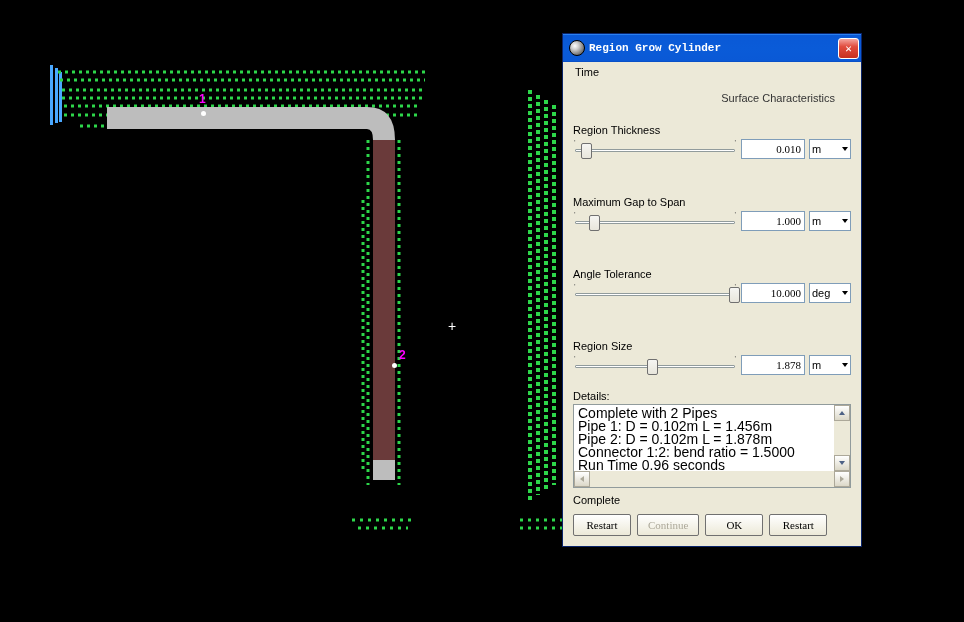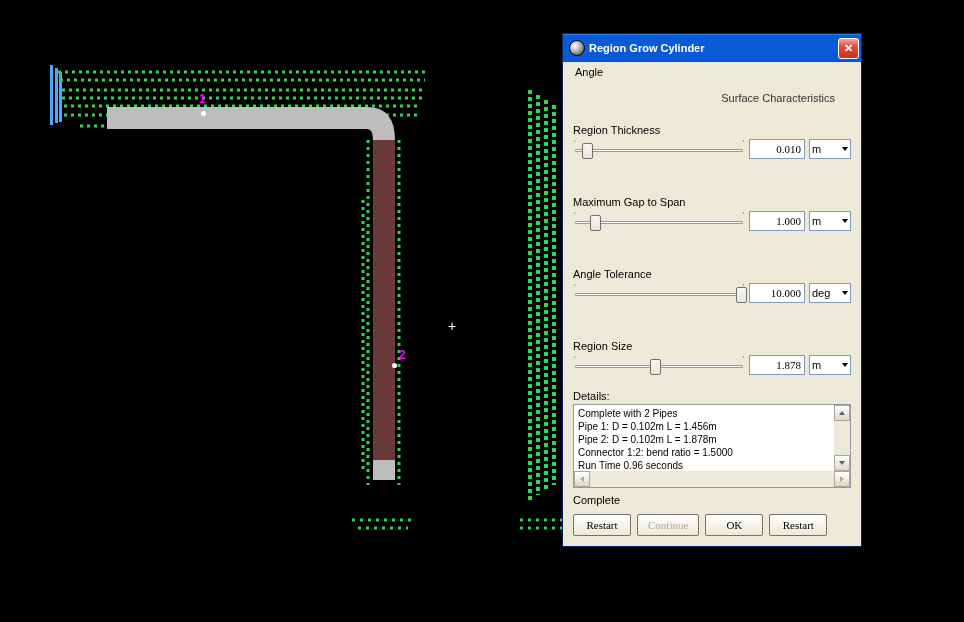--- a/index.html
+++ b/index.html
@@ -5,41 +5,41 @@
   * { box-sizing: border-box; }
   html, body { margin: 0; padding: 0; width: 964px; height: 622px; background: #000; font-family: Tahoma, sans-serif; font-size: 11px; overflow: hidden; }
   .viewport { position: absolute; left: 0; top: 0; width: 964px; height: 622px; background: #000; }
   .crosshair { position: absolute; left: 448px; top: 318px; color: #fff; font-size: 14px; pointer-events:none; }
   .marker { position: absolute; }
   .marker .dot { width: 5px; height: 5px; border-radius: 50%; background: #fff; display: inline-block; }
   .marker .lbl { color: #f0f; font-size: 12px; font-weight: bold; position: absolute; }
 
   
   .dialog { position: absolute; left: 562px; top: 33px; width: 300px; background: #ece9d8; border: 1px solid #0a246a; box-shadow: 2px 2px 3px rgba(0,0,0,0.4); }
-  .titlebar { height: 28px; background: linear-gradient(to bottom, #3a95ff 0%, #0a59d6 5%, #0a5bd8 50%, #0a59d6 95%, #084cc0 100%); display: flex; align-items: center; padding: 0 2px 0 6px; }
+  .titlebar { height: 28px; background: linear-gradient(to bottom, #3a95ff 0%, #0a59d6 5%, #0a5bd8 50%, #0a59d6 95%, #084cc0 100%); display: flex; align-items: center; padding: 0 2px 0 6px; font-family: Liberation Mono, monospace; }
   .titlebar-icon { width: 16px; height: 16px; border-radius: 50%; background: radial-gradient(circle at 35% 35%, #fff 0%, #ccc 30%, #333 100%); border: 1px solid #000; margin-right: 4px; }
   .titlebar-text { color: #fff; font-weight: bold; flex: 1; }
   .close-btn { width: 21px; height: 21px; background: linear-gradient(to bottom, #f5a6a0, #e14d3f 40%, #c62f1f); border: 1px solid #fff; border-radius: 3px; color: #fff; font-weight: bold; font-size: 11px; display: flex; align-items: center; justify-content: center; cursor: pointer; }
   .menubar { height: 20px; padding: 2px 6px; background: #ece9d8; }
   .menu-item { padding: 2px 6px; cursor: pointer; display: inline-block; }
   .dialog-body { padding: 6px 10px 10px 10px; }
   .section-title { position: absolute; right: 26px; top: 58px; color: #333; }
   .field { margin-bottom: 14px; }
   .field-label { margin-bottom: 2px; margin-top: 36px; }
   .field-row { display: flex; align-items: center; gap: 4px; }
   .slider-wrap { flex: 1; height: 22px; position: relative; }
   .slider-track { position: absolute; top: 11px; left: 2px; right: 2px; height: 3px; background: #fff; border: 1px solid #919b9c; border-radius: 1px; }
   .slider-thumb { position: absolute; top: 5px; width: 11px; height: 16px; background: linear-gradient(to bottom,#f5f5f2,#e8e6dc); border: 1px solid #707070; border-radius: 2px; cursor: pointer; }
   .slider-ticks { position: absolute; top: 0; left: 0; right: 0; display: flex; justify-content: space-between; font-size: 8px; color: #555; padding: 0 1px;}
-  .num-input { width: 56px; height: 20px; border: 1px solid #7f9db9; background: #fff; text-align: right; padding: 2px 3px; font-family: Tahoma; font-size: 11px; }
+  .num-input { width: 64px; height: 20px; border: 1px solid #7f9db9; background: #fff; text-align: right; padding: 2px 3px; font-family: Tahoma; font-size: 11px; }
   .unit-select { width: 42px; height: 20px; border: 1px solid #7f9db9; background: #fff; display: flex; align-items: center; padding: 0 2px; justify-content: space-between; cursor: pointer; }
   .unit-select .arrow { width: 0; height: 0; border-left: 3px solid transparent; border-right: 3px solid transparent; border-top: 4px solid #000; }
   .details-label { margin-bottom: 2px; }
   .details-box { border: 1px solid #919b9c; background: #fff; height: 84px; position: relative; }
-  .details-content { position: absolute; top: 0; left: 0; right: 16px; bottom: 16px; padding: 2px 4px; overflow: hidden; font-size: 10px; line-height: 13px; color: #000; white-space: normal; }
+  .details-content { position: absolute; top: 0; left: 0; right: 16px; bottom: 16px; padding: 2px 4px; overflow: hidden; font-size: 14px; line-height: 13px; color: #000; white-space: normal; }
   .vscroll { position: absolute; right: 0; top: 0; bottom: 16px; width: 16px; background: #ece9d8; }
   .vscroll .up, .vscroll .down { width: 16px; height: 16px; background: linear-gradient(to bottom,#fff,#dcd8c8); border: 1px solid #aca899; display: flex; align-items: center; justify-content: center; cursor:pointer; }
   .vscroll .up { position: absolute; top: 0; }
   .vscroll .down { position: absolute; bottom: 0; }
   .vscroll .arw { width:0;height:0;border-left:3px solid transparent;border-right:3px solid transparent; }
   .vscroll .up .arw { border-bottom:4px solid #4d6185; }
   .vscroll .down .arw { border-top:4px solid #4d6185; }
   .hscroll { position: absolute; left:0; right:0; bottom:0; height:16px; background:#ece9d8; }
   .hscroll .left, .hscroll .right { width:16px; height:16px; background:linear-gradient(to bottom,#fff,#dcd8c8); border:1px solid #aca899; position:absolute; top:0; display:flex;align-items:center;justify-content:center; cursor:pointer;}
   .hscroll .left { left:0; } .hscroll .right { right:0; }
@@ -117,21 +117,21 @@
 
 <div class="dialog">
   <div class="titlebar">
     <div class="titlebar-icon"></div>
     <div class="titlebar-text">Region Grow Cylinder</div>
     <div class="close-btn">
       <span>✕</span>
     </div>
   </div>
   <div class="menubar">
-    <span class="menu-item">Angle</span>
+    <span class="menu-item">Time</span>
   </div>
   <div class="dialog-body">
     <div class="section-title">Surface Characteristics</div>
 
     <div class="field">
       <div class="field-label">Region Thickness</div>
       <div class="field-row">
         <div class="slider-wrap">
           <div class="slider-ticks">
               <span>'</span>

